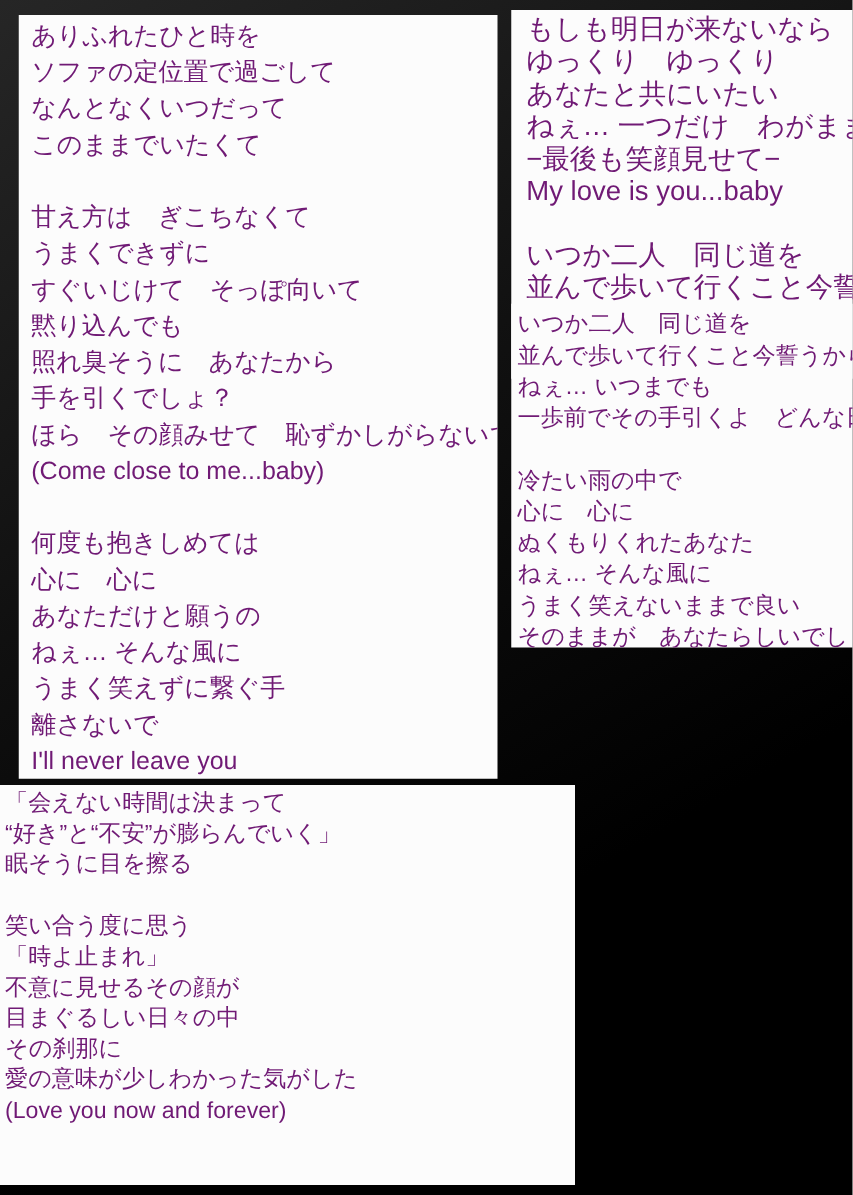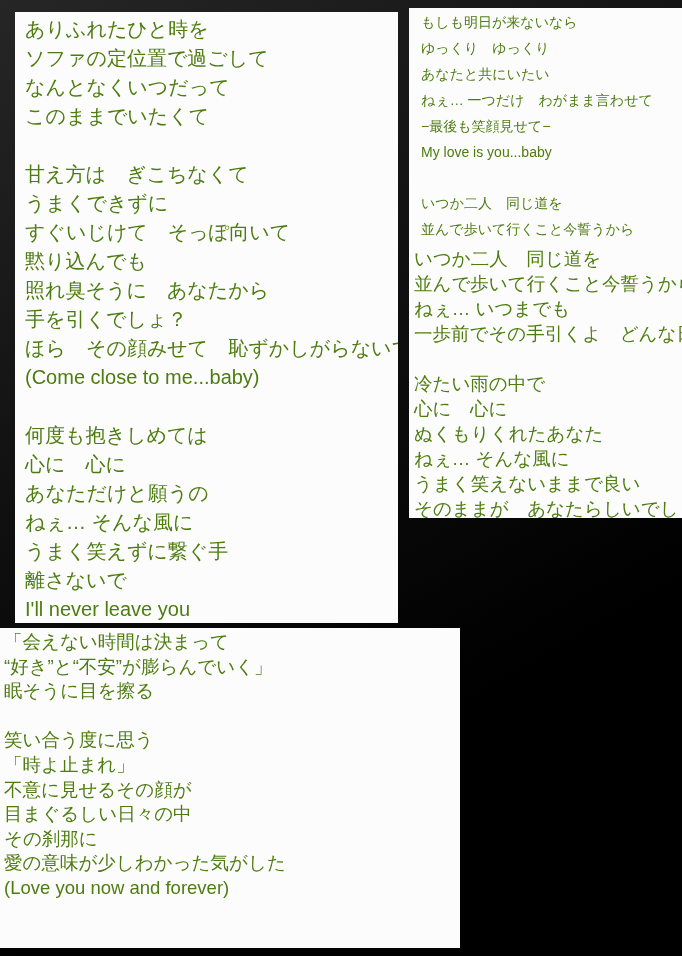--- a/index.html
+++ b/index.html
@@ -14,21 +14,21 @@
     background: linear-gradient(150deg, #262626 0%, #101010 38%, #000000 72%);
     font-family: "Liberation Sans", "DejaVu Sans", sans-serif;
   }
   .canvas {
     position: absolute;
     inset: 0;
   }
   .panel {
     position: absolute;
     background: #fcfcfc;
-    color: #4d7c0f;
+    color: #701a75;
     overflow: hidden;
     box-sizing: border-box;
   }
   .lyric-line {
     white-space: pre;
   }
   .lyric-line:empty::before {
     content: "\00a0";
   }
   #panel-left {
@@ -38,21 +38,21 @@
     height: 611px;
     font-size: 20px;
     line-height: 29px;
     padding: 3px 0 0 10px;
   }
   #panel-right-upper {
     left: 409px;
     top: 8px;
     width: 273px;
     height: 295px;
-    font-size: 14px;
+    font-size: 22px;
     line-height: 25.9px;
     padding: 2px 0 0 12px;
   }
   #panel-right-lower {
     left: 409px;
     top: 243px;
     width: 273px;
     height: 275px;
     font-size: 18.5px;
     line-height: 25px;

